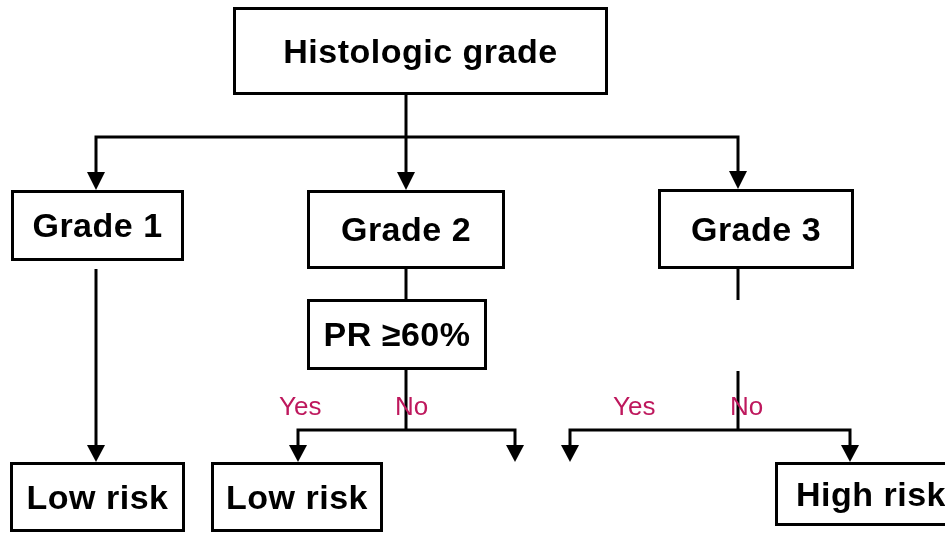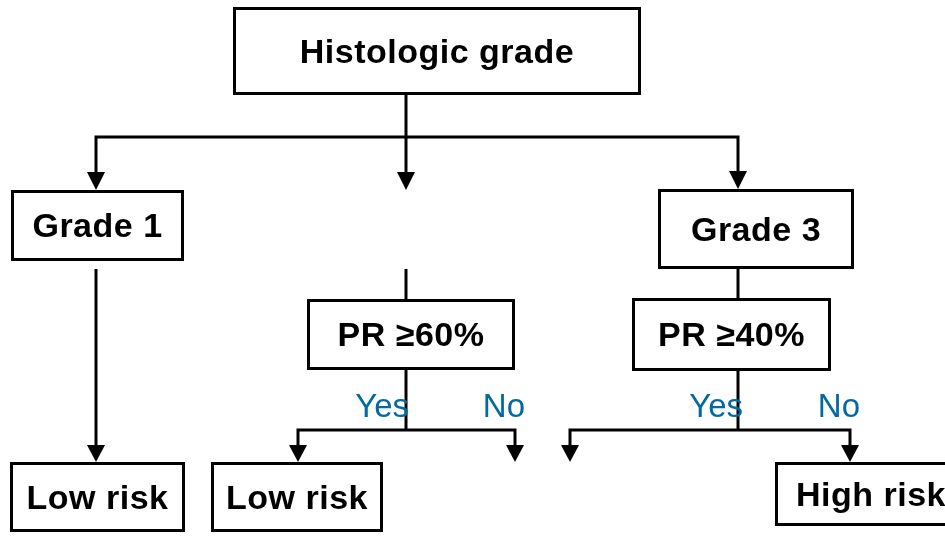--- a/index.html
+++ b/index.html
@@ -19,25 +19,25 @@
     display:flex;align-items:center;justify-content:center;
     font-weight:700;
     font-size:34px;
     color:#000000;
     white-space:nowrap;
     letter-spacing:0.5px;
   }
   .edge-label{
     position:absolute;
     width:130px;
-    text-align:right;
-    font-size:33px;
+    text-align:left;
+    font-size:26px;
     line-height:36px;
     font-weight:400;
-    color:#0369a1;
+    color:#be185d;
     white-space:nowrap;
   }
 </style>
 </head>
 <body>
 
 <div class="stage">
 
   <svg class="wires" width="945" height="542" viewBox="0 0 945 542">
     <g stroke="#000000" stroke-width="3" fill="none">
@@ -56,30 +56,30 @@
       <polygon points="406,190 397,172 415,172"></polygon>
       <polygon points="738,189 729,171 747,171"></polygon>
       <polygon points="96,462 87,445 105,445"></polygon>
       <polygon points="298,462 289,445 307,445"></polygon>
       <polygon points="515,462 506,445 524,445"></polygon>
       <polygon points="570,462 561,445 579,445"></polygon>
       <polygon points="850,462 841,445 859,445"></polygon>
     </g>
   </svg>
 
-  <div class="node" style="left:233px;top:7px;width:408px;height:88px;">Histologic grade</div>
+  <div class="node" style="left:233px;top:7px;width:375px;height:88px;">Histologic grade</div>
 
   <div class="node" style="left:11px;top:190px;width:173px;height:71px;">Grade 1</div>
 
+  <div class="node" style="left:307px;top:190px;width:198px;height:79px;">Grade 2</div>
 
   <div class="node" style="left:634px;top:189px;width:196px;height:80px;margin-left:24px;">Grade 3</div>
 
-  <div class="node" style="left:307px;top:299px;width:208px;height:71px;">PR ≥60%</div>
+  <div class="node" style="left:307px;top:299px;width:180px;height:71px;">PR ≥60%</div>
 
-  <div class="node" style="left:632px;top:298px;width:199px;height:73px;">PR ≥40%</div>
 
   <div class="node" style="left:10px;top:462px;width:175px;height:70px;">Low risk</div>
 
   <div class="node" style="left:211px;top:462px;width:172px;height:70px;">Low risk</div>
 
 
   <div class="node" style="left:775px;top:462px;width:192px;height:64px;">High risk</div>
 
   <div class="edge-label" style="left:279px;top:388px;">Yes</div>
 

